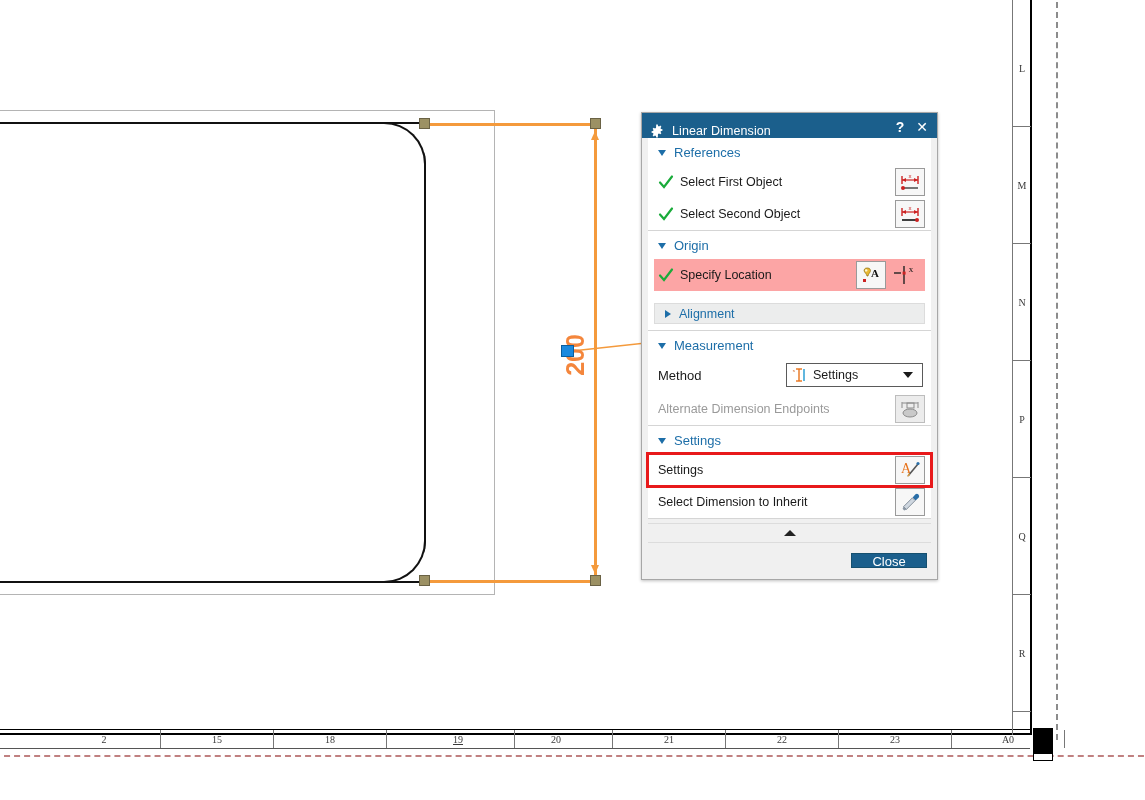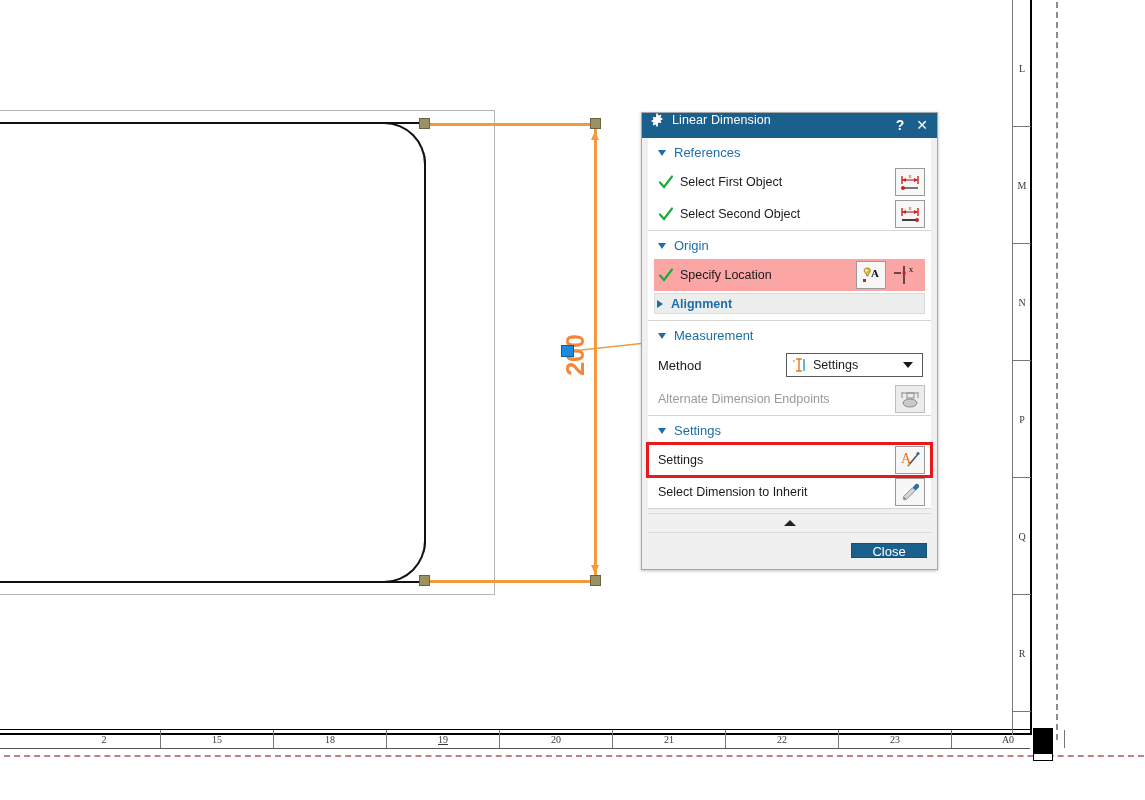--- a/index.html
+++ b/index.html
@@ -228,21 +228,21 @@
     box-shadow: 0 1px 3px rgba(0,0,0,0.25);
     box-sizing: border-box;
     font-size: 12.5px;
     color: #1a1a1a;
   }
   .dlg-title {
     height: 25px;
     background: #1b5f8c;
     color: #ffffff;
     display: flex;
-    align-items: flex-start;
+    align-items: flex-end;
     padding: 0 4px 0 8px;
     box-sizing: border-box;
   }
   .dlg-title .gear {
     width: 14px; height: 14px;
     margin-right: 8px;
     flex: 0 0 auto;
     display: block;
   }
   .dlg-title .ttl {
@@ -327,30 +327,30 @@
     flex: 0 0 auto;
     margin-left: 3px;
   }
   .icon-btn.flat {
     border: none;
     background: transparent;
   }
   .icon-btn.dis { background: #ececec; border-color: #bdbdbd; }
 
   .alignment-row {
-    margin: 2px 6px 6px 6px;
+    margin: 12px 6px 6px 6px;
     background: #eceded;
     border: 1px solid #dcdcdc;
     box-sizing: border-box;
     display: flex;
     align-items: center;
     height: 21px;
+    padding-left: 8px;
     color: #1d6ea8;
     font-size: 12.5px;
-    font-weight: bold;
   }
 
   .method-row {
     display: flex;
     align-items: center;
     padding: 4px 8px 6px 10px;
     background: #ffffff;
   }
   .method-row .mlbl {
     width: 128px;
@@ -450,21 +450,21 @@
 
   <div class="dim-text">200</div>
   <div class="dim-handle-blue"></div>
 
   <div class="sheet-frame-right"></div>
   <div class="sheet-frame-bottom"></div>
   <div class="ruler-bottom" id="ruler-bottom">
       <div class="cell" style="left: 48px; width: 113px;">2</div>
       <div class="cell" style="left: 161px; width: 113px;">15</div>
       <div class="cell" style="left: 274px; width: 113px;">18</div>
-      <div class="cell" style="left: 387px; width: 113px; text-decoration: underline;">19</div>
+      <div class="cell" style="left: 402px; width: 113px; text-decoration: underline;">19</div>
       <div class="cell" style="left: 500px; width: 113px;">20</div>
       <div class="cell" style="left: 613px; width: 113px;">21</div>
       <div class="cell" style="left: 726px; width: 113px;">22</div>
       <div class="cell" style="left: 839px; width: 113px;">23</div>
       <div class="cell" style="left: 952px; width: 113px;">A0</div>
     </div>
   <div class="ruler-right" id="ruler-right">
       <div class="cell" style="top: 10px; height: 117px;">
         <span>L</span>
       </div>

